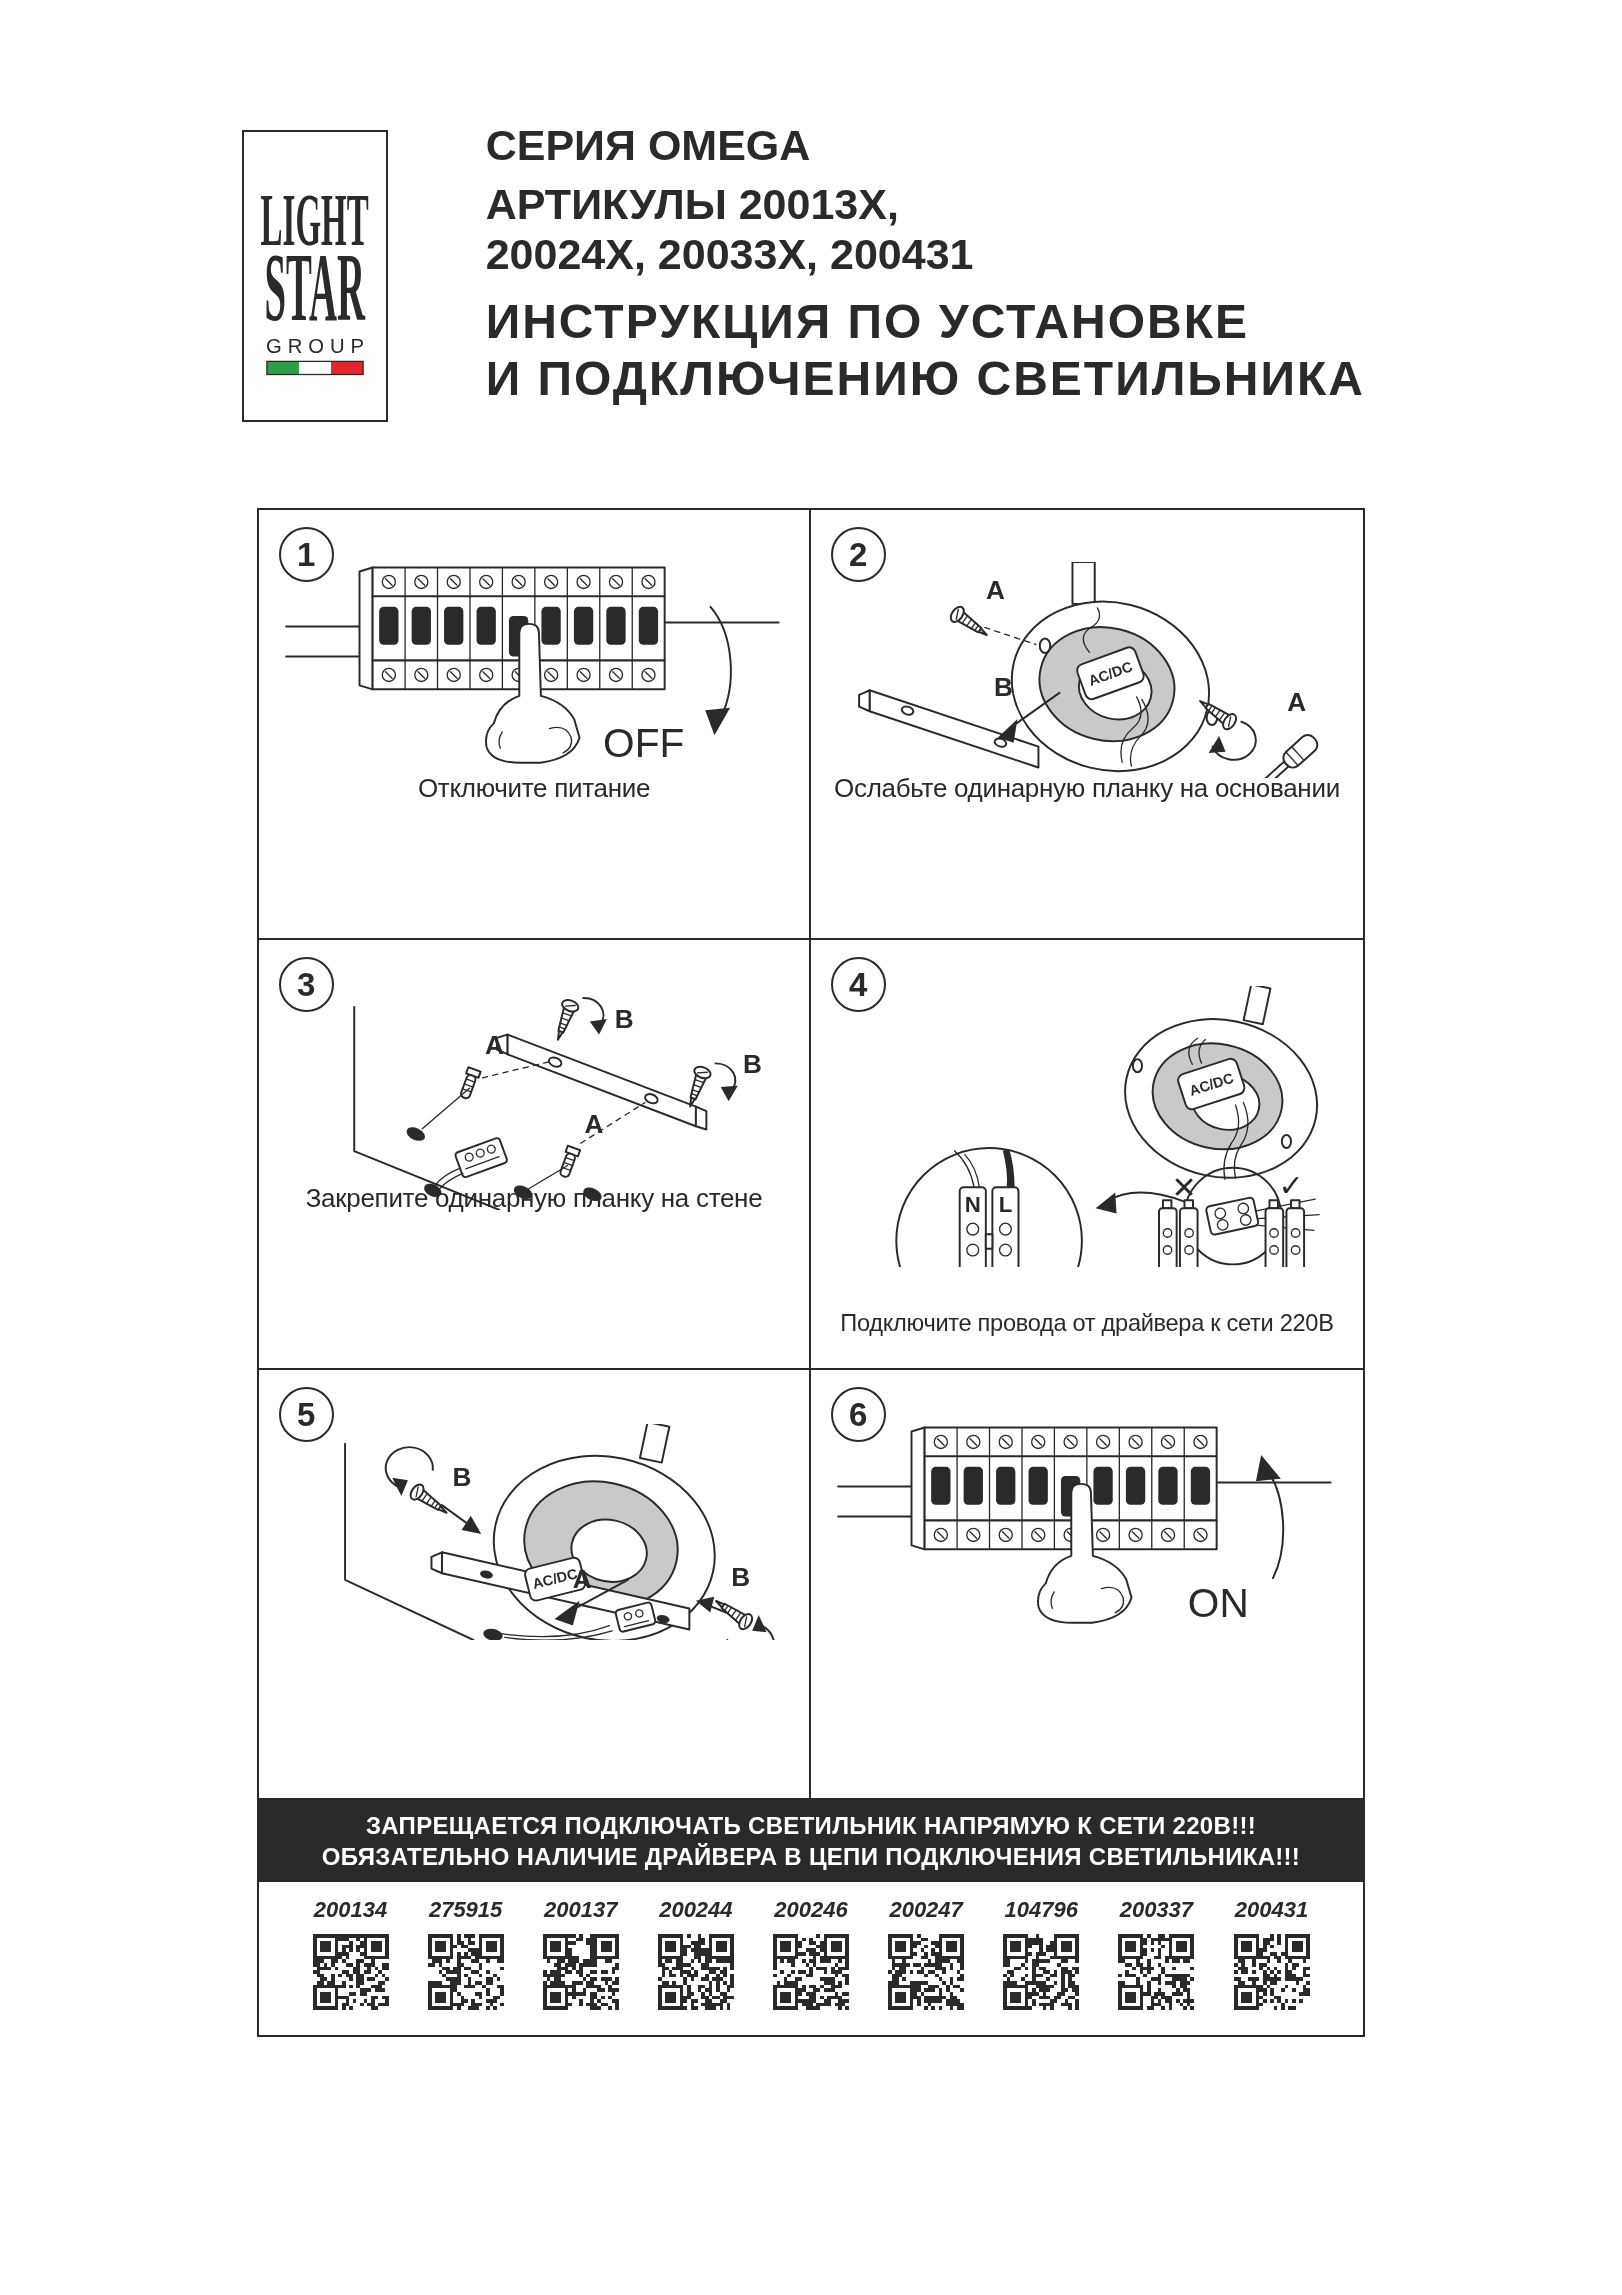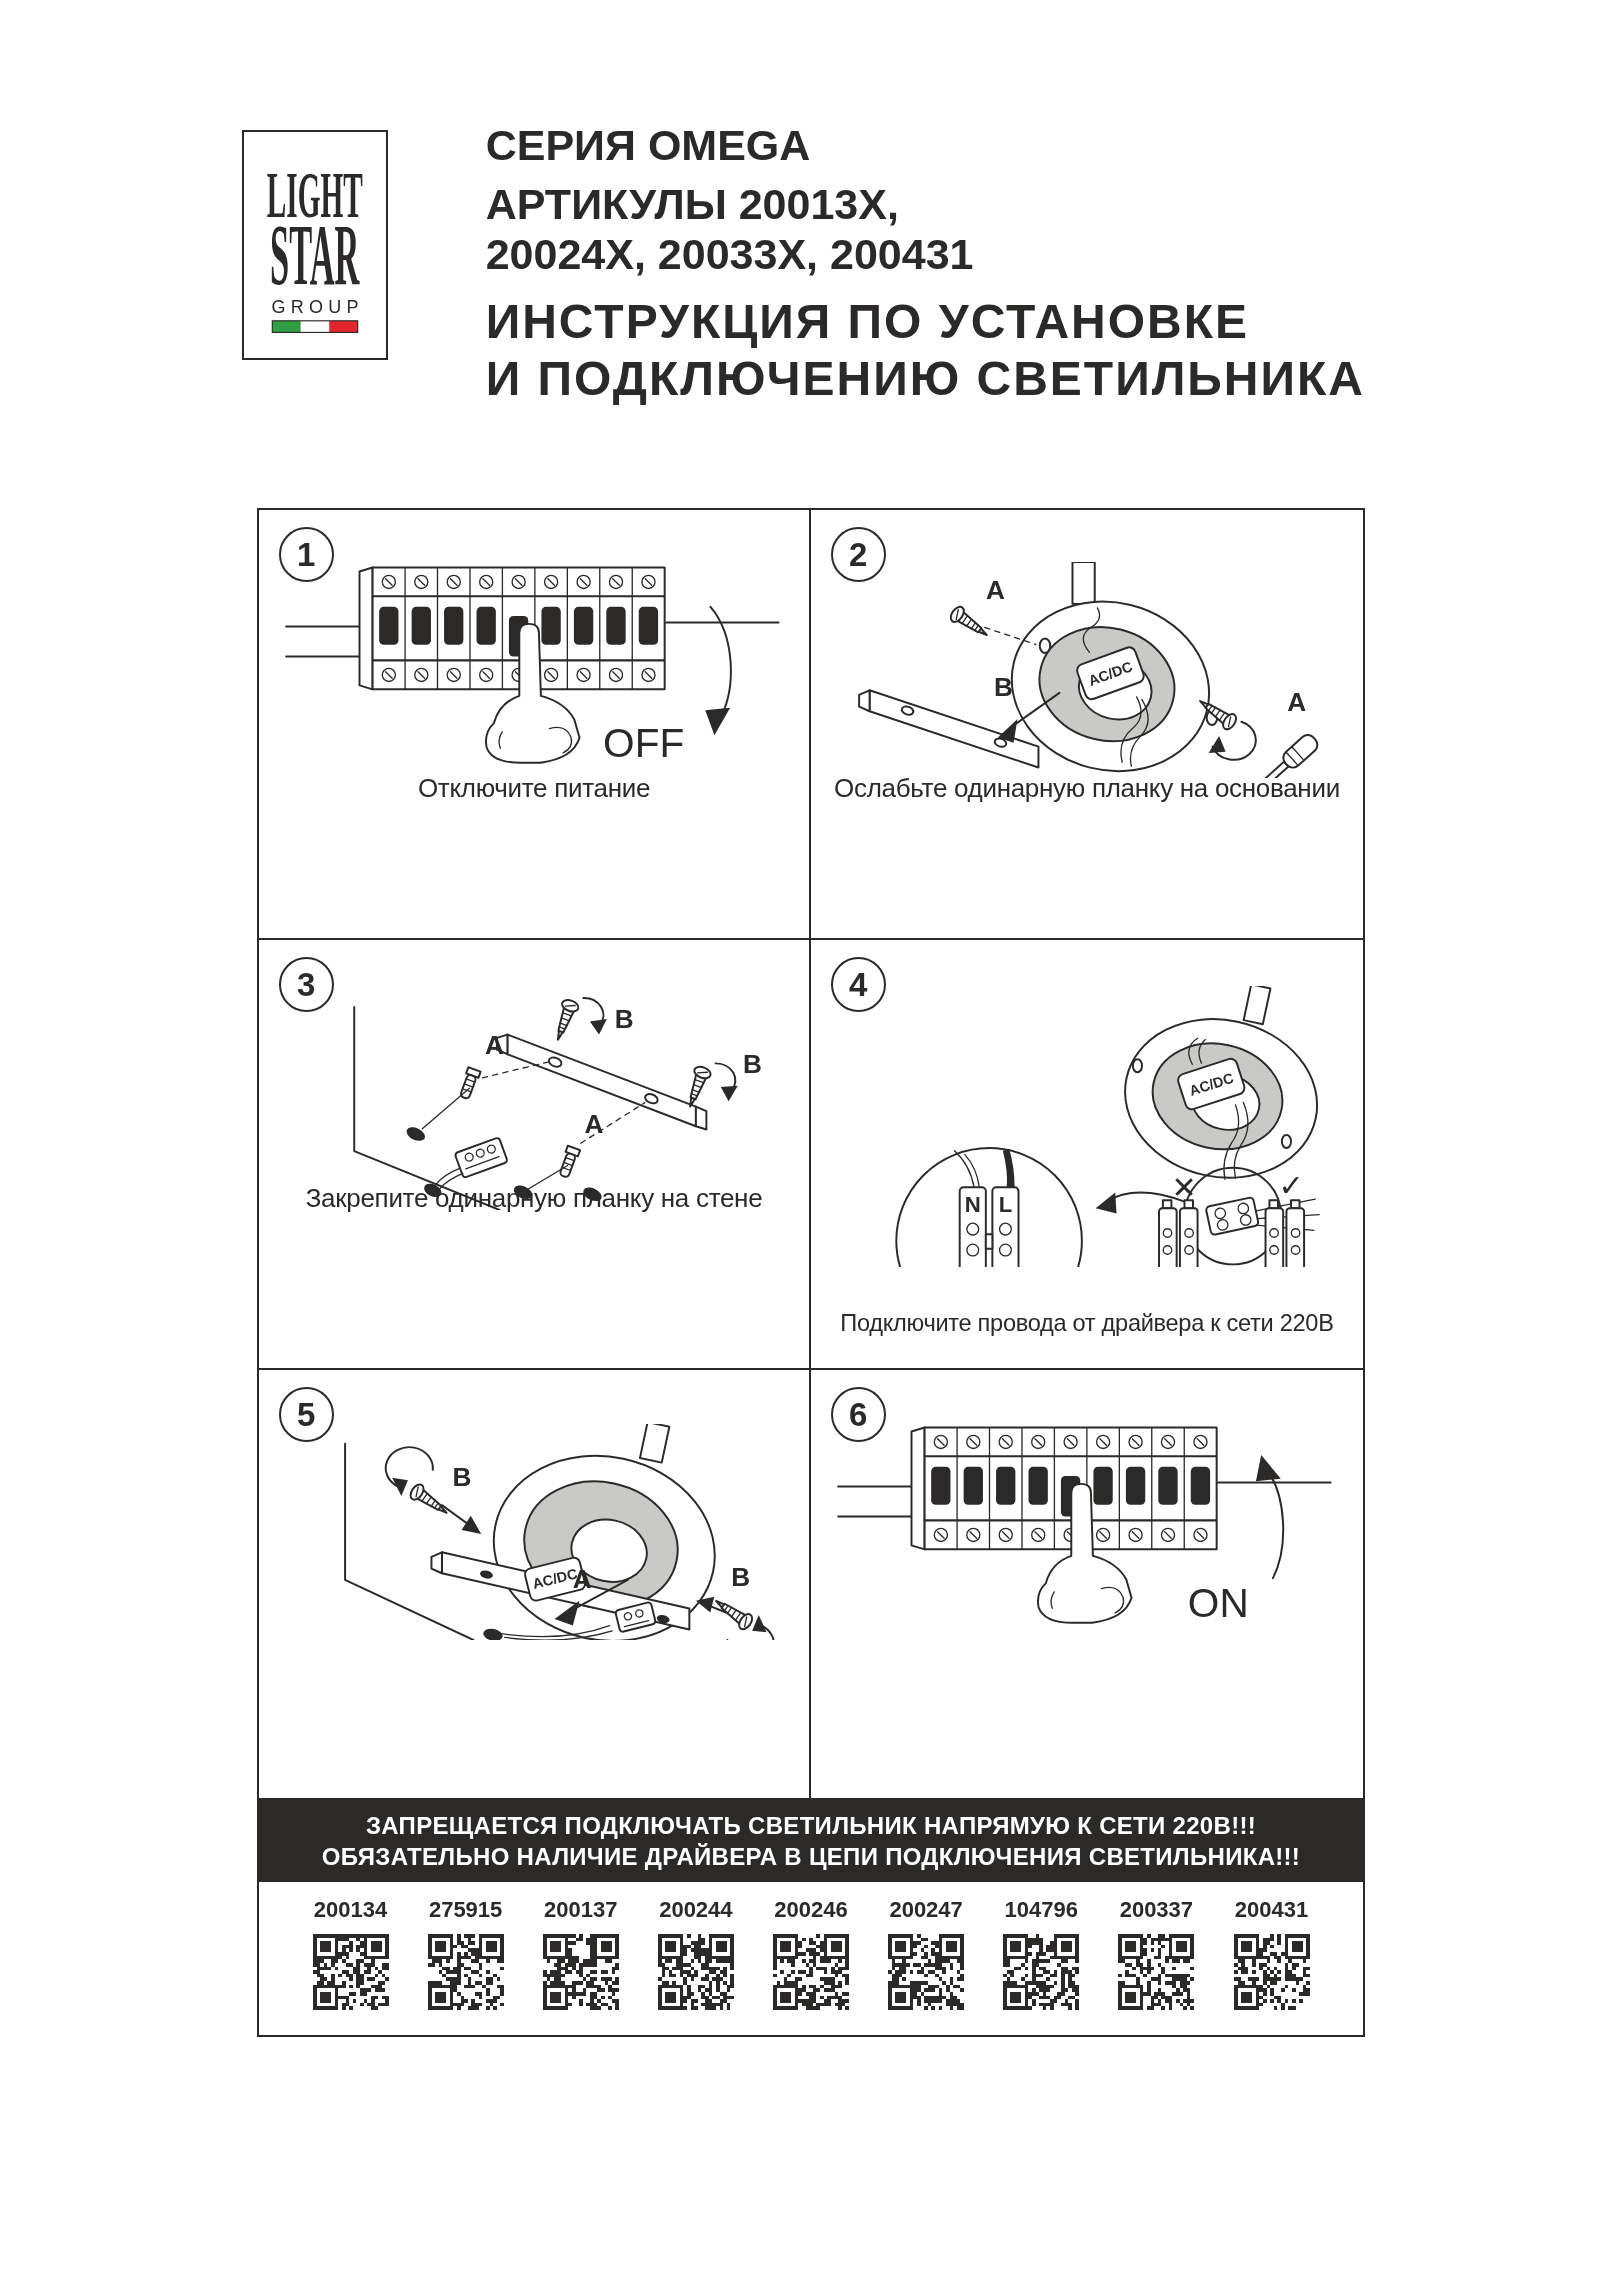--- a/index.html
+++ b/index.html
@@ -1,21 +1,21 @@
 <!DOCTYPE html>
 <html style="font-size:10.5px"><head>
 <meta charset="utf-8">
 <style>
   :root{ --ink:#2b2a29; }
   html,body{margin:0;padding:0;background:#e8e8e8;}
   #page{position:relative;width:1623px;height:2295px;background:#ffffff;
         font-family:"Liberation Sans",sans-serif;color:var(--ink);overflow:hidden;margin:0 auto;}
 
   
-  .logo{position:absolute;left:242px;top:130px;width:146px;height:230px;border:2px solid var(--ink);box-sizing:border-box;}
+  .logo{position:absolute;left:242px;top:130px;width:146px;height:292px;border:2px solid var(--ink);box-sizing:border-box;}
   .logo svg{width:100%;height:100%;display:block;}
   .logo-serif{font-family:"Liberation Serif",serif;font-weight:700;fill:var(--ink);}
   .logo-sans{font-family:"Liberation Sans",sans-serif;fill:var(--ink);}
 
   .titleblock{position:absolute;top:119px;right:258px;text-align:left;}
   .t-series{font-size:43px;font-weight:700;line-height:52px;}
   .t-art{font-size:43px;font-weight:700;line-height:50px;}
   .t-art-wrap{margin-top:7.9px;}
   .t-instr{font-size:48px;font-weight:700;line-height:57px;letter-spacing:2px;}
   .t-instr-wrap{margin-top:14.4px;}
@@ -43,21 +43,21 @@
   .tiny{font:700 22px "Liberation Sans",sans-serif;fill:var(--ink);}
   .nl{font:700 34px "Liberation Sans",sans-serif;fill:var(--ink);}
   .mark{font:700 46px "DejaVu Sans",sans-serif;fill:var(--ink);}
 
   
   .banner{background:var(--ink);color:#ffffff;text-align:center;padding:9.8px 6.5px 9.8px;}
   .banner-line{font-size:24px;font-weight:700;line-height:31px;letter-spacing:0.3px;}
 
   
   .qrrow{display:flex;justify-content:space-between;padding:15.7px 42px 25px;background:#fff;}
-  .qritem{display:flex;flex-direction:column;align-items:center;width:99px;}
+  .qritem{display:flex;flex-direction:column;align-items:center;width:99px;font-style:italic;}
   .qrlabel{font-size:22px;font-weight:700;margin-bottom:10.5px;}
   svg.qr{width:76px;height:76px;shape-rendering:crispEdges;}
 
   
   .footer{position:absolute;left:0;right:0;top:2154px;text-align:center;font-size:48px;font-weight:700;}
 </style>
 </head>
 <body>
 
 <svg width="0" height="0" style="position:absolute" aria-hidden="true">

